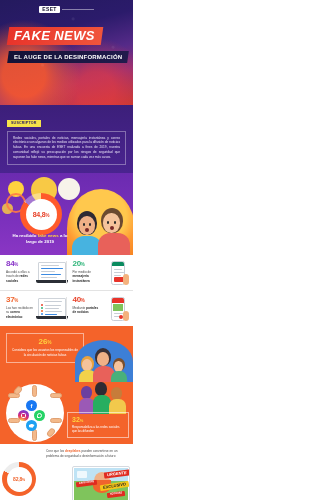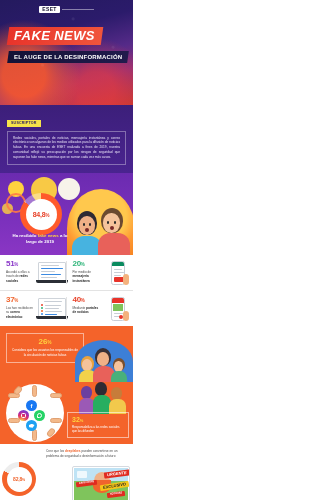--- a/index.html
+++ b/index.html
@@ -240,21 +240,21 @@
     <div class="big-cap">
       <span>Ha recibido </span><b>fake news</b><span> a lo largo de 2019</span>
     </div>
   </div>
 
   <div class="grid">
 
     <div class="grow sep-b">
       <div class="cell sep-r">
         <div class="stat-txt">
-          <div class="pct p-purple"><span>51</span><i>%</i></div>
+          <div class="pct p-purple"><span>84</span><i>%</i></div>
           <div class="stat-cap"><span>Accedió a ellas a través de </span><b>redes sociales</b></div>
         </div>
         <div class="art">
           <div class="laptop">
             <div class="line grey" style="left:2px;top:2px;width:18px;"></div>
             <div class="line blue" style="left:2px;top:5px;width:22px;"></div>
             <div class="line grey" style="left:2px;top:8px;width:14px;"></div>
             <div class="line blue" style="left:2px;top:11px;width:20px;"></div>
             <div class="line grey" style="left:2px;top:14px;width:16px;"></div>
           </div>

